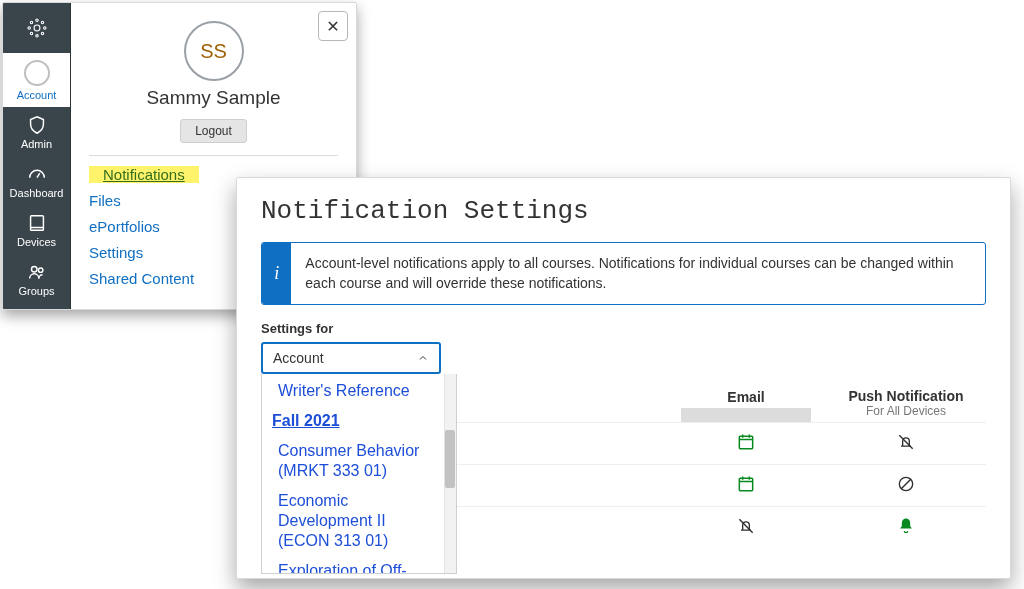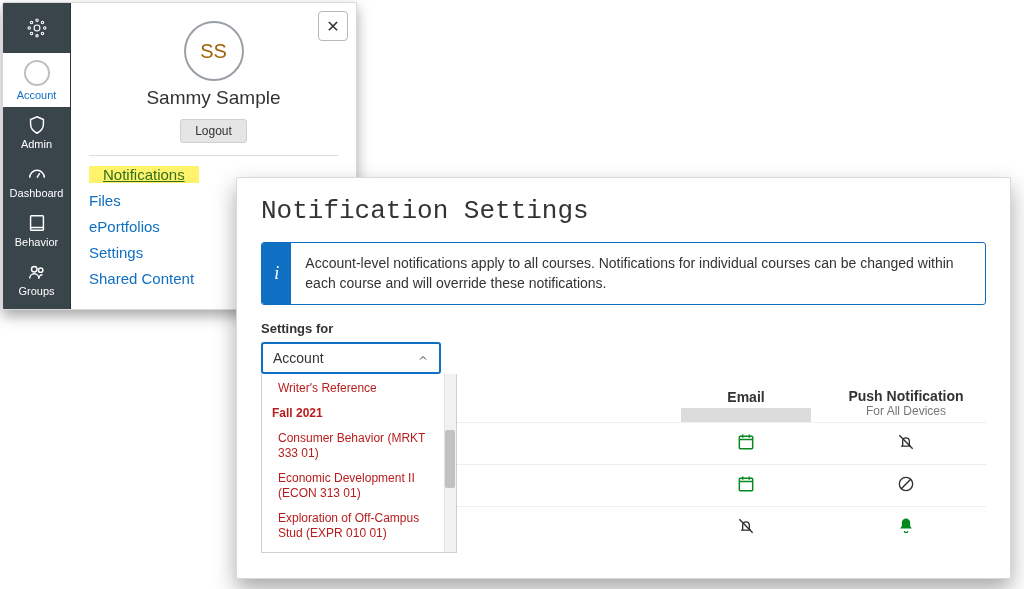--- a/index.html
+++ b/index.html
@@ -198,29 +198,30 @@
     position:absolute; right:0; top:0; width:12px; height:100%;
     background:#f2f2f2; border-left:1px solid #e3e3e3;
   }
   .combo-dropdown .scrollbar-thumb {
     position:absolute; right:1px; top:56px; width:10px; height:58px;
     background:#c2c2c2; border-radius:2px;
   }
   .combo-dropdown ul { list-style:none; padding: 2px 0 6px; margin-right:12px; }
   .combo-dropdown li {
     padding: 5px 12px 5px 16px;
-    font-size: 12px;
-    color: #b91c1c;
+    font-size: 16px;
+    color: #1d4ed8;
     cursor: pointer;
     line-height:1.25;
   }
   .combo-dropdown li.group-header {
     font-weight: 700;
     padding-left: 10px;
     cursor: default;
+    text-decoration: underline;
   }
 
   .notif-table {
     position: absolute;
     top: 210px; left: 24px; right: 24px; bottom: 0;
   }
   .notif-head {
     display: flex;
     align-items: flex-start;
   }
@@ -290,21 +291,21 @@
           <path d="M12 16l3-5"></path>
       </svg>
       <span>Dashboard</span>
     </div>
 
     <div class="nav-item">
       <svg viewBox="0 0 24 24" fill="none" stroke="currentColor" stroke-width="1.6">
         <rect x="5" y="4" width="14" height="16" rx="1"></rect>
           <path d="M5 17h14"></path>
       </svg>
-      <span>Behavior</span>
+      <span>Devices</span>
     </div>
 
     <div class="nav-item">
       <svg viewBox="0 0 24 24" fill="none" stroke="currentColor" stroke-width="1.6">
         <circle cx="9" cy="9" r="3"></circle>
           <circle cx="16" cy="10" r="2.4"></circle>
         <path d="M4 19c0-2.8 2.2-5 5-5s5 2.2 5 5"></path>
           <path d="M14 19c0-2 1.6-4 4-4"></path>
       </svg>
       <span>Groups</span>

